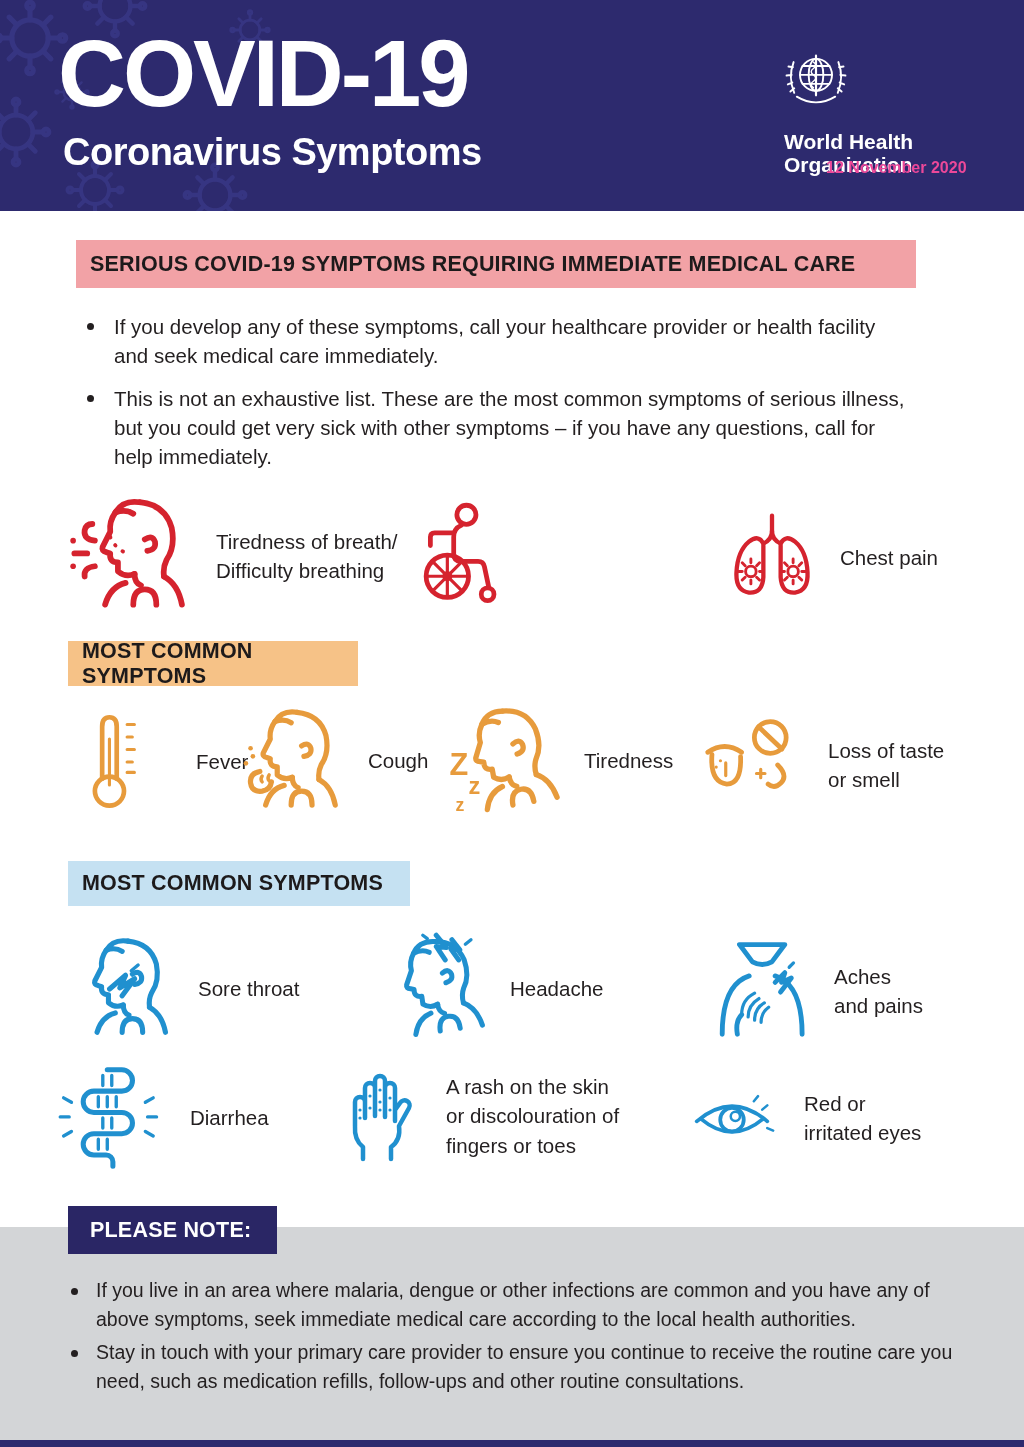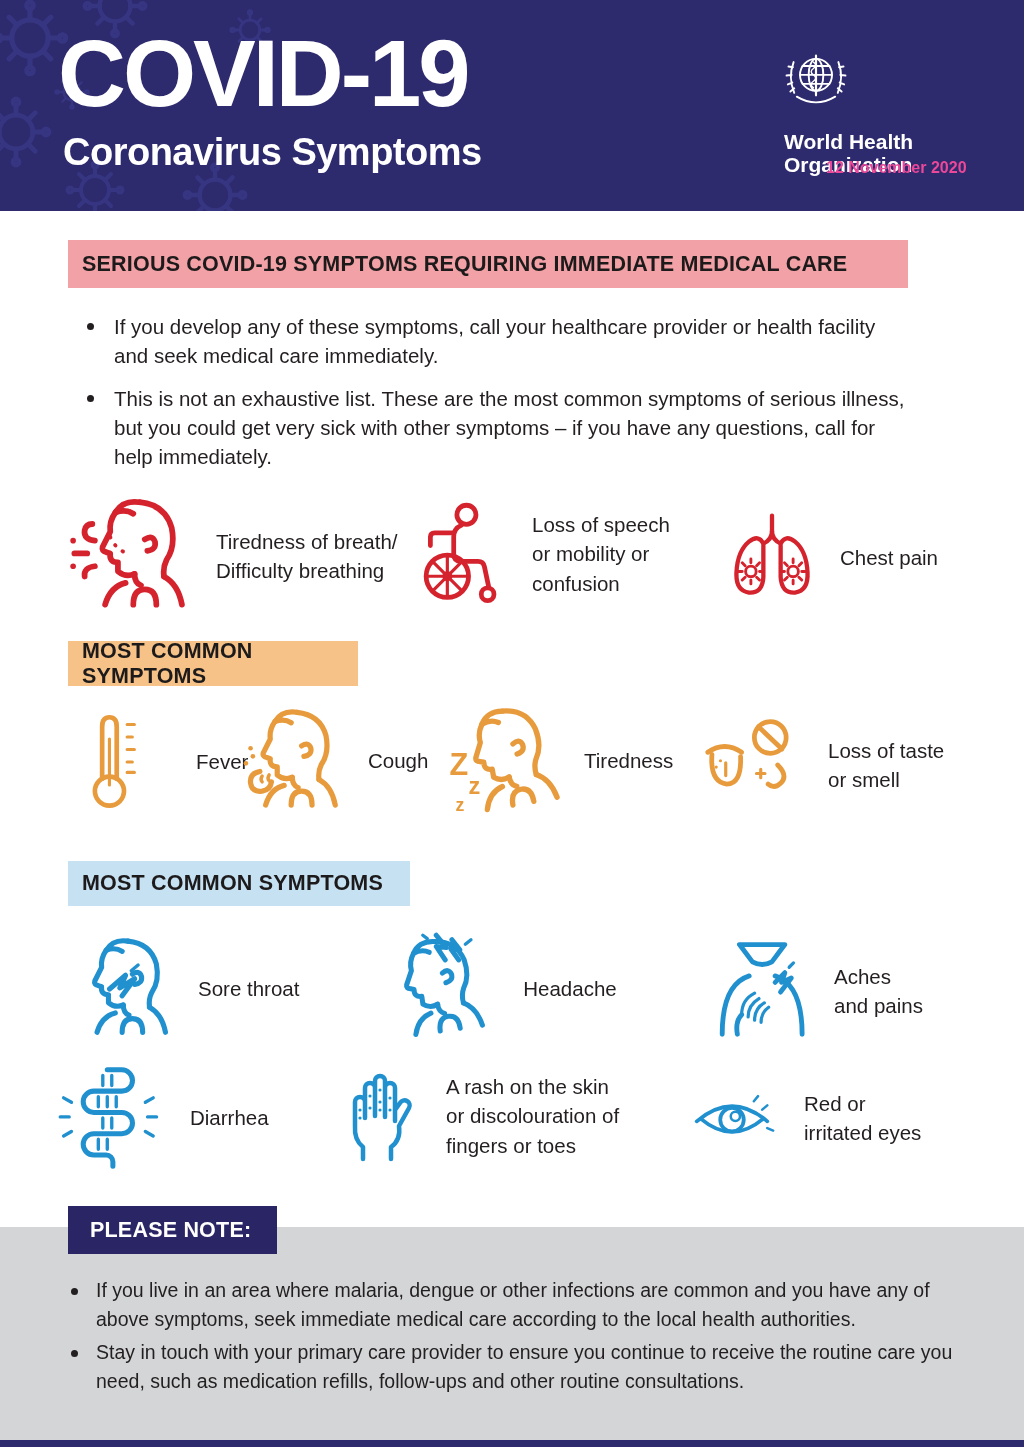--- a/index.html
+++ b/index.html
@@ -15,21 +15,21 @@
   .hdr-title{position:absolute;left:58px;top:20px;font-size:94px;font-weight:bold;color:#ffffff;letter-spacing:-3px;}
   .hdr-sub{position:absolute;left:63px;top:131px;font-size:38px;font-weight:bold;color:#ffffff;letter-spacing:-0.5px;}
   .who{position:absolute;left:784px;top:48px;display:flex;gap:9px;align-items:flex-start;flex-direction:column;}
   .who-emblem{width:64px;height:64px;}
   .who-name{font-size:21px;font-weight:bold;color:#ffffff;line-height:1.1;margin-top:9px;}
   .hdr-date{position:absolute;left:826px;top:159px;font-size:16px;font-weight:bold;color:#ec4899;}
 
   
   .banner{position:absolute;font-weight:bold;font-size:21.5px;color:#1d1a1b;
           display:flex;align-items:center;padding-left:14px;box-sizing:border-box;letter-spacing:0.2px;}
-  #banner-serious{left:68px;top:240px;width:840px;height:48px;background:#f2a2a6;}
+  #banner-serious{left:76px;top:240px;width:840px;height:48px;background:#f2a2a6;}
   #banner-most{left:68px;top:641px;width:290px;height:45px;background:#f6c287;}
   #banner-less{left:68px;top:861px;width:342px;height:45px;background:#c5e1f2;}
   #banner-note{left:68px;top:1206px;width:209px;height:48px;background:#2a2665;color:#ffffff;padding-left:22px;}
 
   
   .bullets{position:absolute;list-style:none;margin:0;padding:0;font-size:20.5px;line-height:1.42;}
   .bullets li{position:relative;padding-left:38px;margin-bottom:14px;}
   .bullets li::before{content:"";position:absolute;left:11px;top:11px;width:7px;height:7px;border-radius:50%;background:#231f20;}
   #serious-bullets{left:76px;top:312px;width:830px;}
   #note-bullets{left:62px;top:1276px;width:908px;font-size:19.5px;line-height:1.5;}
@@ -142,21 +142,20 @@
   <div class="sym red" style="left:406px;top:498px;">
     <svg width="106" height="112" viewBox="0 0 100 100">
       <circle class="st" cx="39" cy="71" r="20"></circle>
       <circle class="st" cx="39" cy="71" r="2.5"></circle>
       <path class="st thin" d="M39 51 V91 M19 71 H59 M25 57 L53 85 M53 57 L25 85"></path>
       <circle class="st" cx="77" cy="88" r="6"></circle>
       <circle class="st" cx="57" cy="13" r="9"></circle>
       <path class="st" d="M52 23 Q45 26 45 34 L45 50 Q45 57 52 57 L68 57 Q73 57 74 62 L78 81"></path>
       <path class="st" d="M45 30 H27 Q23 30 23 34 L23 42"></path>
     </svg>
-    <div class="lbl" style="width:156px;">Loss of speech or mobility or confusion</div>
   </div>
 
   <div class="sym red" style="left:724px;top:510px;">
     <svg width="96" height="96" viewBox="0 0 100 100">
       <path class="st" d="M50 6 V22"></path>
       <path class="st" d="M50 22 Q50 31 41 35"></path>
       <path class="st" d="M50 22 Q50 31 59 35"></path>
       <path class="st" d="M41 35 Q36 25 26 33 Q14 43 13 65 Q12 84 26 86 Q40 87 41 70 L41 37"></path>
       <path class="st" d="M59 35 Q64 25 74 33 Q86 43 87 65 Q88 84 74 86 Q60 87 59 70 L59 37"></path>
       <circle class="st thin" cx="28" cy="64" r="5.5"></circle>
@@ -216,21 +215,21 @@
 
   <div class="sym blue" style="left:64px;top:932px;justify-content:space-between;">
     <svg width="114" height="114" viewBox="0 0 100 100">
       <use href="#head-left"></use>
       <path class="st" d="M40 50 l14 -12 l-5 11 l13 -8 l-11 15"></path>
       <path class="st thin" d="M59 34 l6 -5"></path>
     </svg>
     <div class="lbl" style="width:130px;">Sore throat</div>
   </div>
 
-  <div class="sym blue" style="left:378px;top:932px;text-align:center;">
+  <div class="sym blue" style="left:378px;top:932px;">
     <svg width="112" height="114" viewBox="0 0 100 100">
       <use href="#head-left" transform="rotate(-8 50 55)"></use>
       <path class="st" d="M52 2 l9 11 l-9 -1 l8 12"></path>
       <path class="st" d="M66 6 l7 9 l-8 -1 l7 10"></path>
       <path class="st thin" d="M44 5 l-4 -3 M78 10 l5 -4"></path>
     </svg>
     <div class="lbl" style="width:120px;">Headache</div>
   </div>
 
   <div class="sym blue" style="left:706px;top:936px;">

